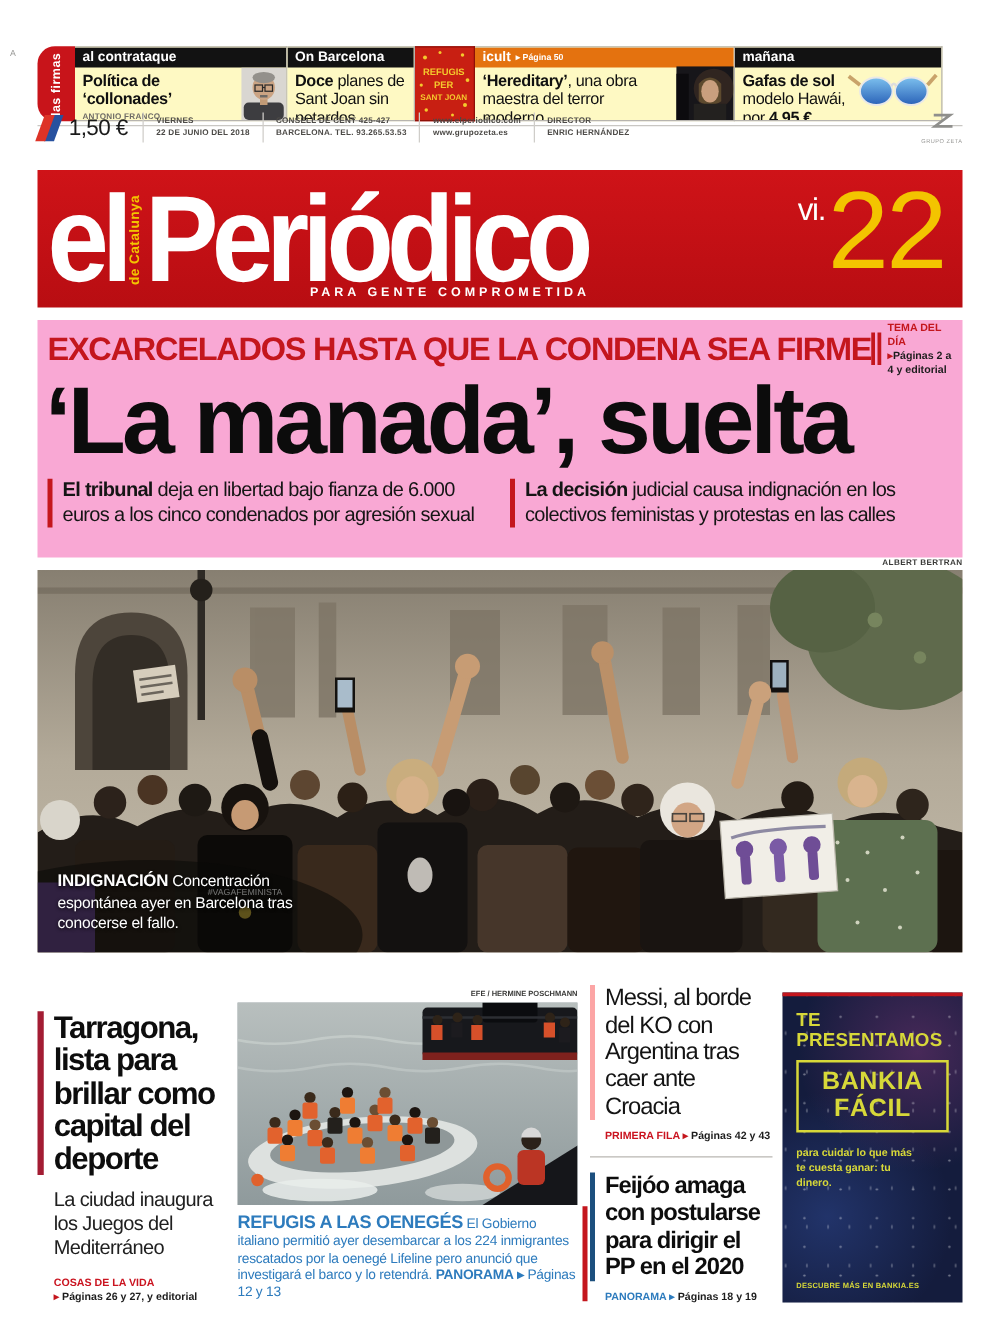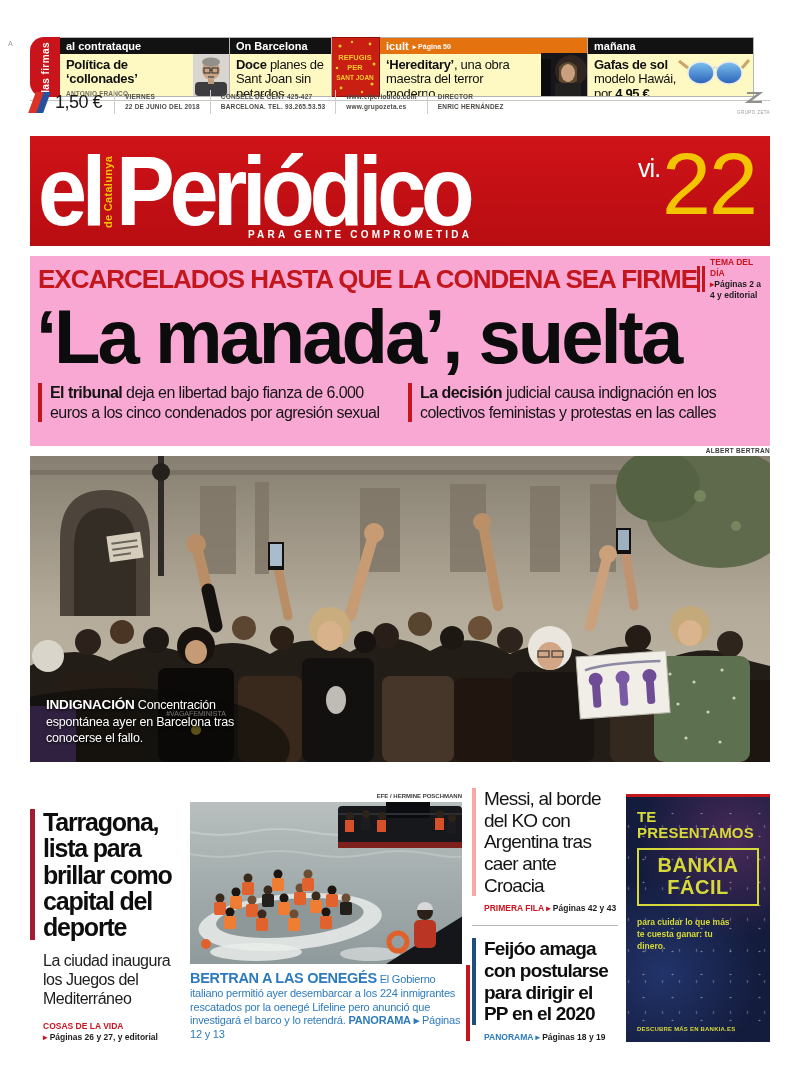--- a/index.html
+++ b/index.html
@@ -472,21 +472,21 @@
           <ellipse cx="180" cy="152" rx="30" ry="7" fill="#e9edeb" opacity=".6"></ellipse>
           <path d="M196 162 L276 112 L276 162 Z" fill="#15161a"></path>
           <rect x="224" y="118" width="22" height="28" rx="5" fill="#bb3524"></rect>
           <circle cx="235" cy="110" r="8" fill="#2b2119"></circle>
           <path d="M227 108 a8 8 0 0 1 16 0 z" fill="#d8d8d8"></path>
           <circle cx="208" cy="140" r="9" fill="none" stroke="#e0612c" stroke-width="5"></circle>
           <circle cx="16" cy="142" r="5" fill="#e0612c"></circle>
         </svg>
       </div>
       <div class="l-cap">
-        <span class="lead">BERTRAN A LAS OENEGÉS</span><span> El Gobierno italiano permitió ayer desembarcar a los 224 inmigrantes rescatados por la oenegé Lifeline pero anunció que investigará el barco y lo retendrá. </span><b>PANORAMA</b> <span class="arr blue">▸</span> <span>Páginas 12 y 13</span>
+        <span class="lead">REFUGIS A LAS OENEGÉS</span><span> El Gobierno italiano permitió ayer desembarcar a los 224 inmigrantes rescatados por la oenegé Lifeline pero anunció que investigará el barco y lo retendrá. </span><b>PANORAMA</b> <span class="arr blue">▸</span> <span>Páginas 12 y 13</span>
       </div>
       <div class="l-divider"></div>
     </div>
 
     <div class="story-m">
       <div>
         <div class="m1">Messi, al borde del KO con Argentina tras caer ante Croacia</div>
         <div class="m-sec">
           <span class="red">PRIMERA FILA</span> <span class="arr">▸</span> <span>Páginas 42 y 43</span>
         </div>

